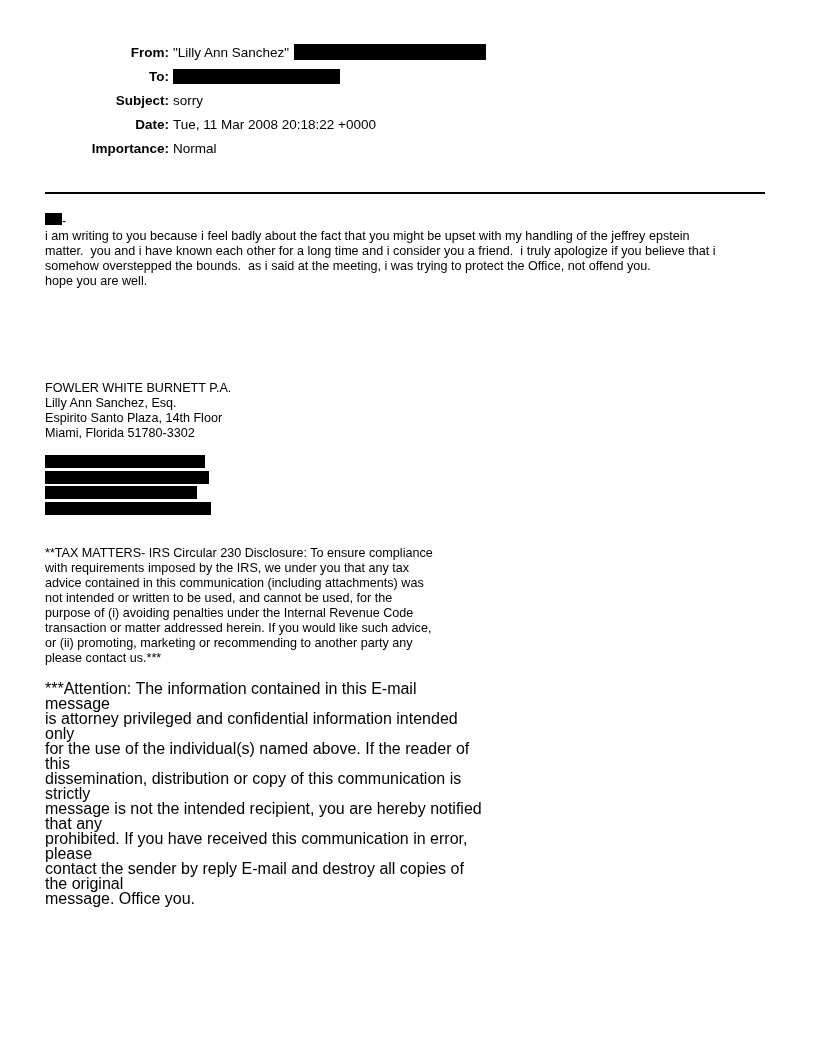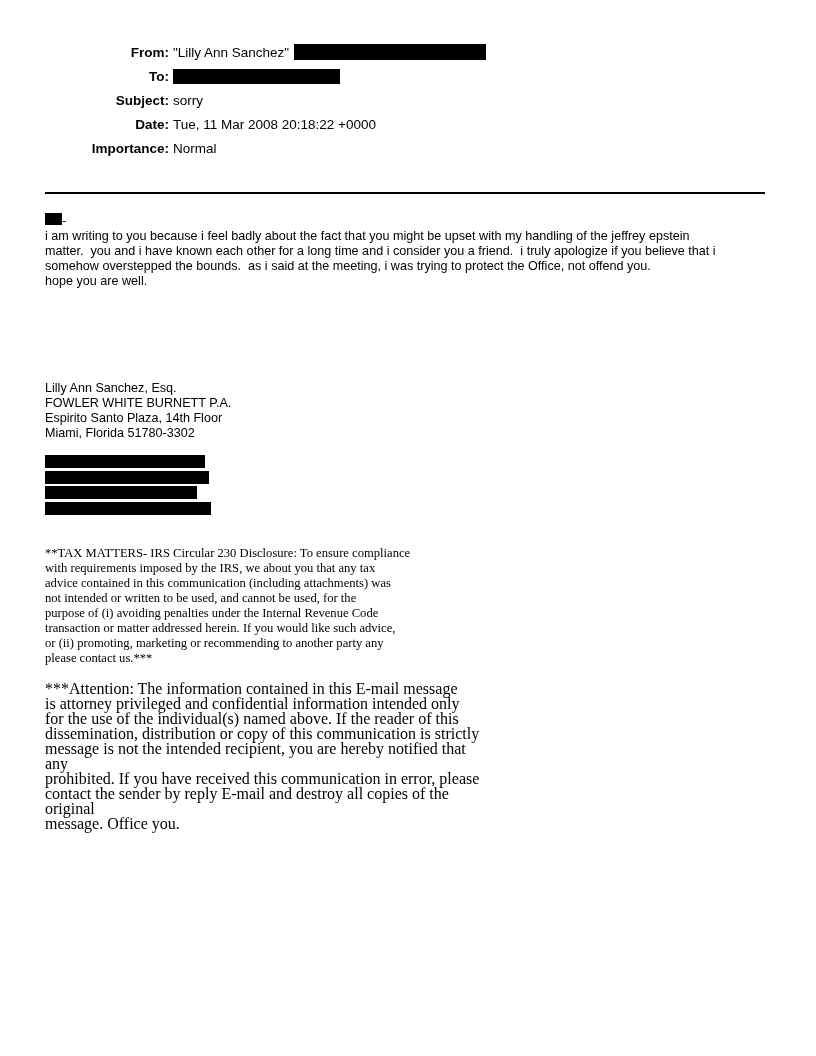--- a/index.html
+++ b/index.html
@@ -103,21 +103,21 @@
     line-height: 15px;
   }
   .disclaimer-2 {
     position: absolute;
     top: 681px;
     left: 45px;
     width: 440px;
     font-size: 16px;
     line-height: 15px;
   }
-  .disc-line { white-space: pre-wrap; font-family: Liberation Serif, serif; }
+  .disc-line { white-space: pre-wrap; }
 </style>
 </head>
 <body>
 
 <div class="page">
 
   <div class="header-block">
     <div class="header-row">
       <span class="header-label">From:</span>
       <span class="header-value">"Lilly Ann Sanchez"</span>
@@ -145,36 +145,36 @@
 
   <div class="body-block">
     <div class="body-line"><span class="redaction redact-salutation"></span><span>-</span></div>
     <div class="body-line">i am writing to you because i feel badly about the fact that you might be upset with my handling of the jeffrey epstein</div>
     <div class="body-line">matter.  you and i have known each other for a long time and i consider you a friend.  i truly apologize if you believe that i</div>
     <div class="body-line">somehow overstepped the bounds.  as i said at the meeting, i was trying to protect the Office, not offend you.</div>
     <div class="body-line">hope you are well.</div>
   </div>
 
   <div class="signature-block">
+    <div class="body-line">FOWLER WHITE BURNETT P.A.</div>
     <div class="body-line">Lilly Ann Sanchez, Esq.</div>
-    <div class="body-line">FOWLER WHITE BURNETT P.A.</div>
     <div class="body-line">Espirito Santo Plaza, 14th Floor</div>
     <div class="body-line">Miami, Florida 51780-3302</div>
   </div>
 
   <div class="sig-redactions">
     <span class="sig-bar sig-bar-1"></span>
     <span class="sig-bar sig-bar-2"></span>
     <span class="sig-bar sig-bar-3"></span>
     <span class="sig-bar sig-bar-4"></span>
   </div>
 
   <div class="disclaimer-1">
     <div class="disc-line">**TAX MATTERS- IRS Circular 230 Disclosure: To ensure compliance</div>
-    <div class="disc-line">with requirements imposed by the IRS, we about you that any tax</div>
+    <div class="disc-line">with requirements imposed by the IRS, we under you that any tax</div>
     <div class="disc-line">advice contained in this communication (including attachments) was</div>
     <div class="disc-line">not intended or written to be used, and cannot be used, for the</div>
     <div class="disc-line">purpose of (i) avoiding penalties under the Internal Revenue Code</div>
     <div class="disc-line">transaction or matter addressed herein. If you would like such advice,</div>
     <div class="disc-line">or (ii) promoting, marketing or recommending to another party any</div>
     <div class="disc-line">please contact us.***</div>
   </div>
 
   <div class="disclaimer-2">
     <div class="disc-line">***Attention: The information contained in this E-mail message</div>

